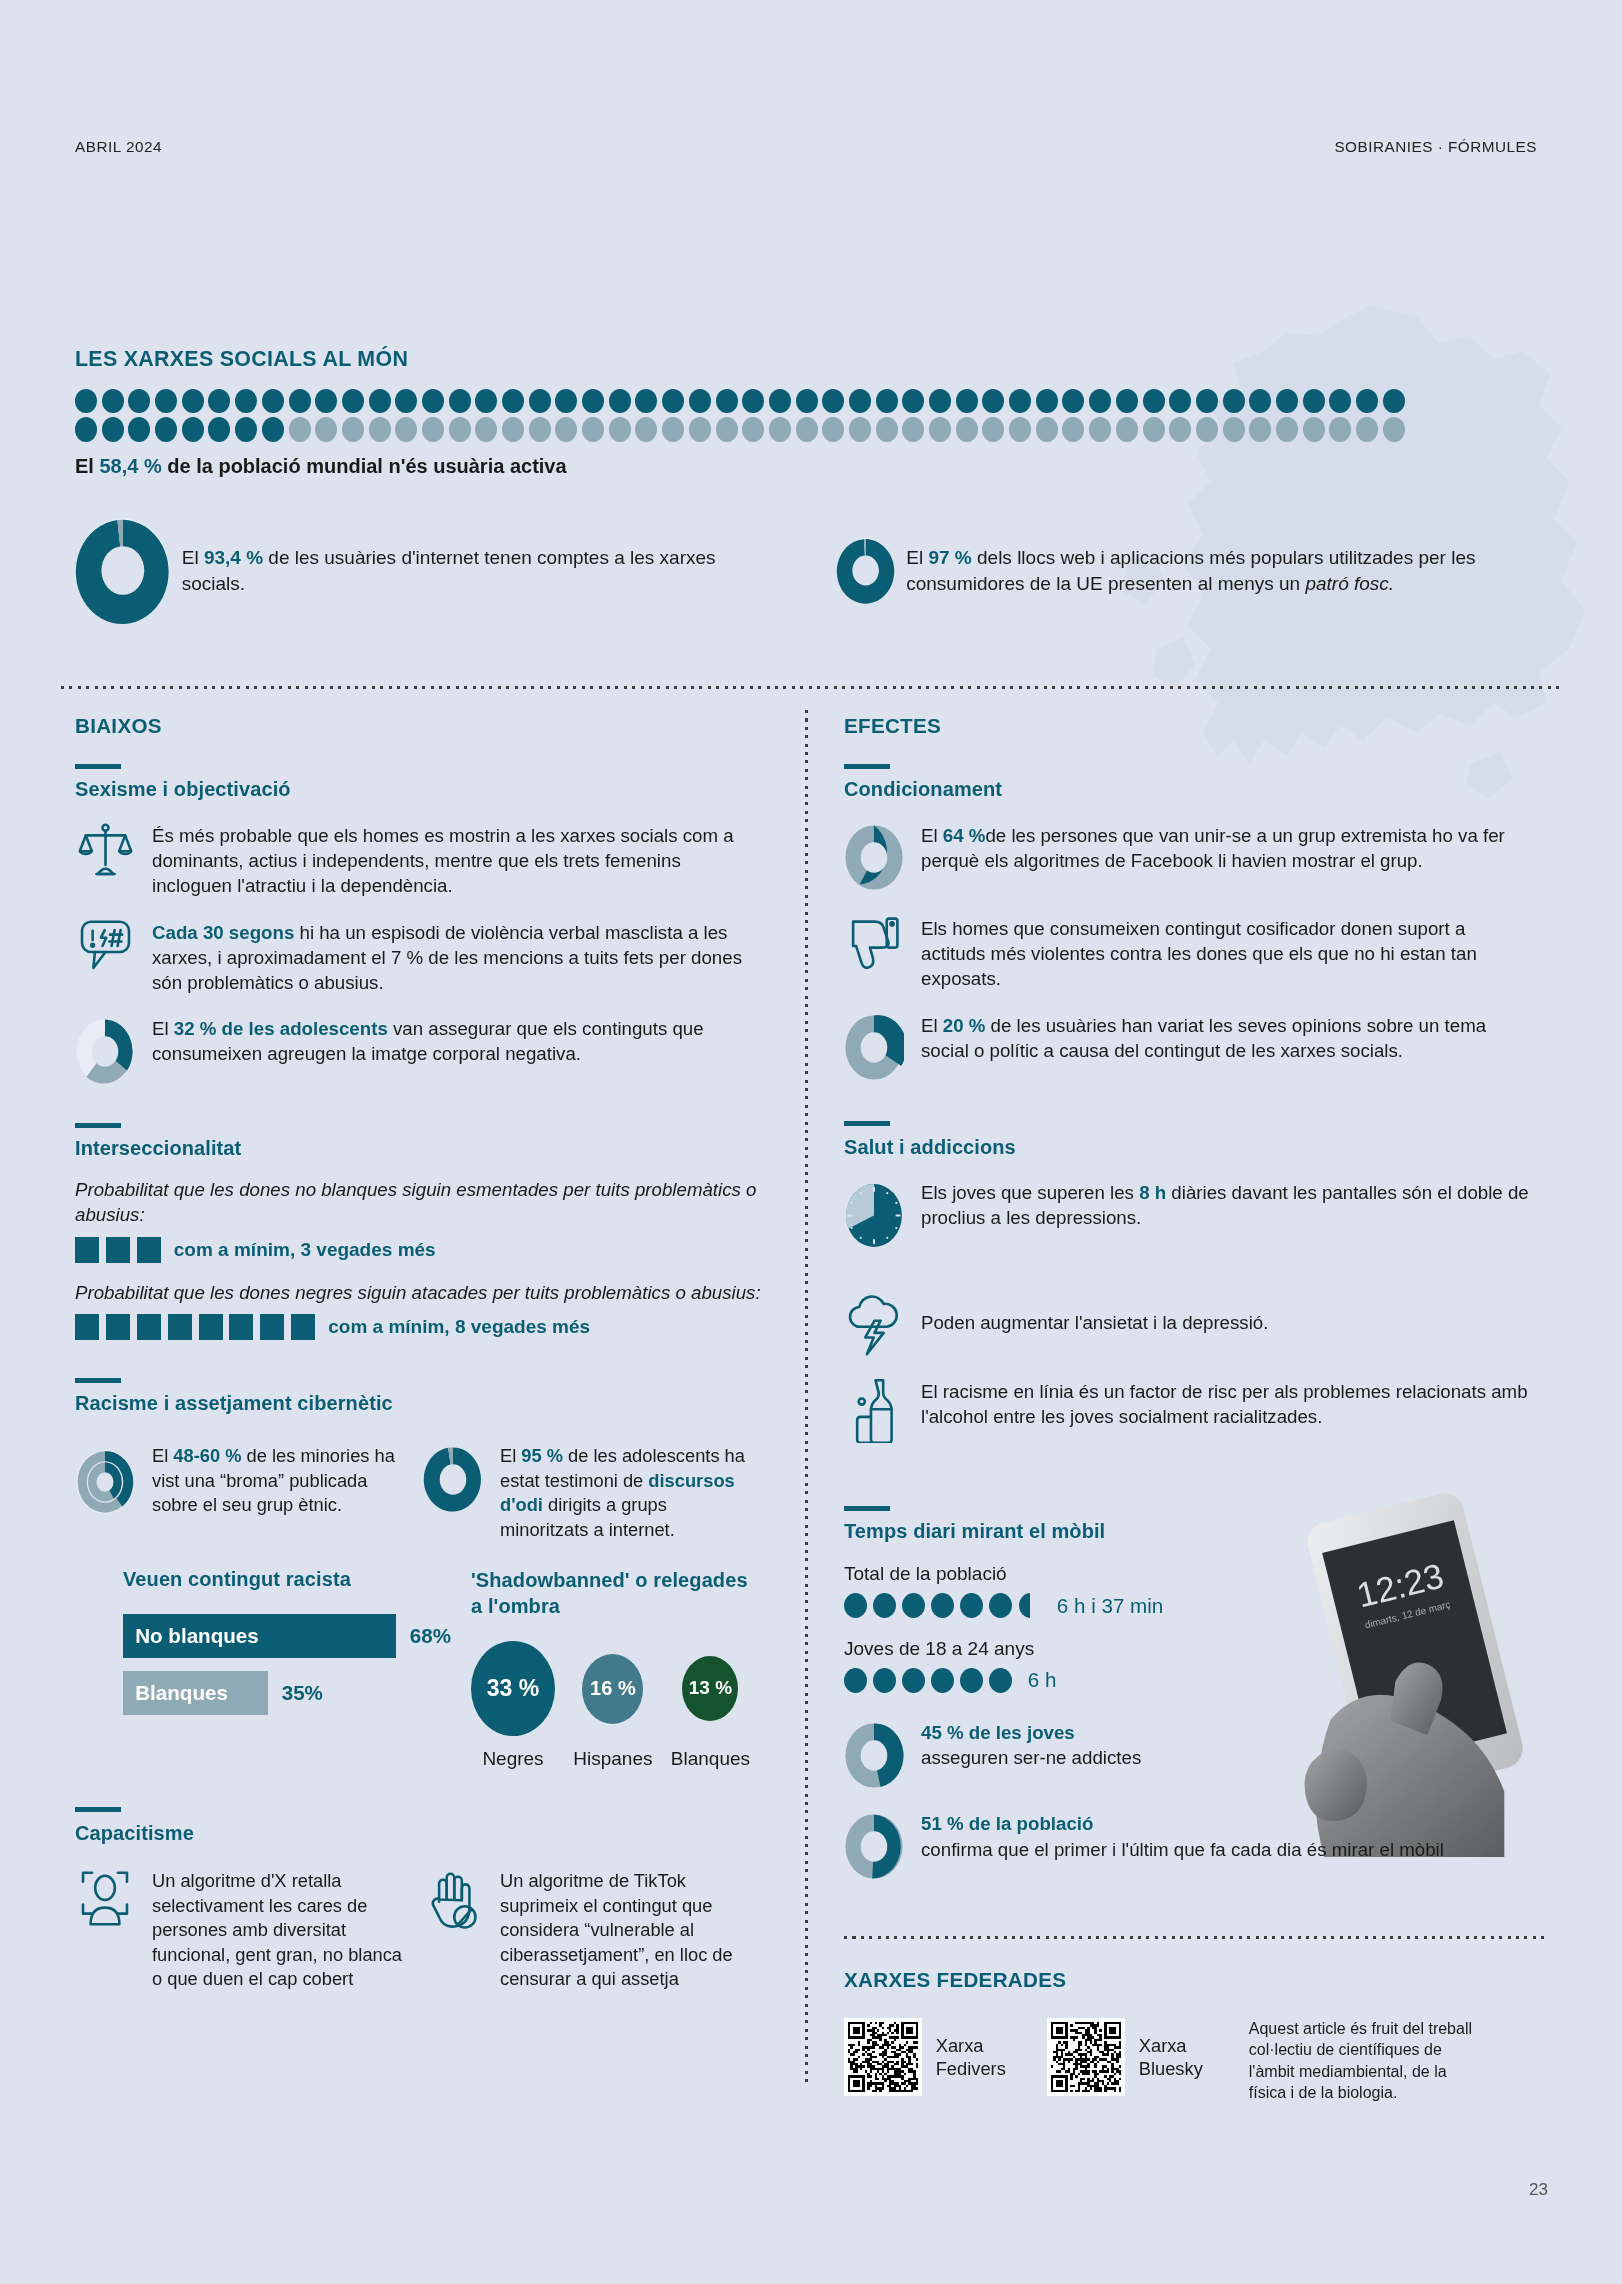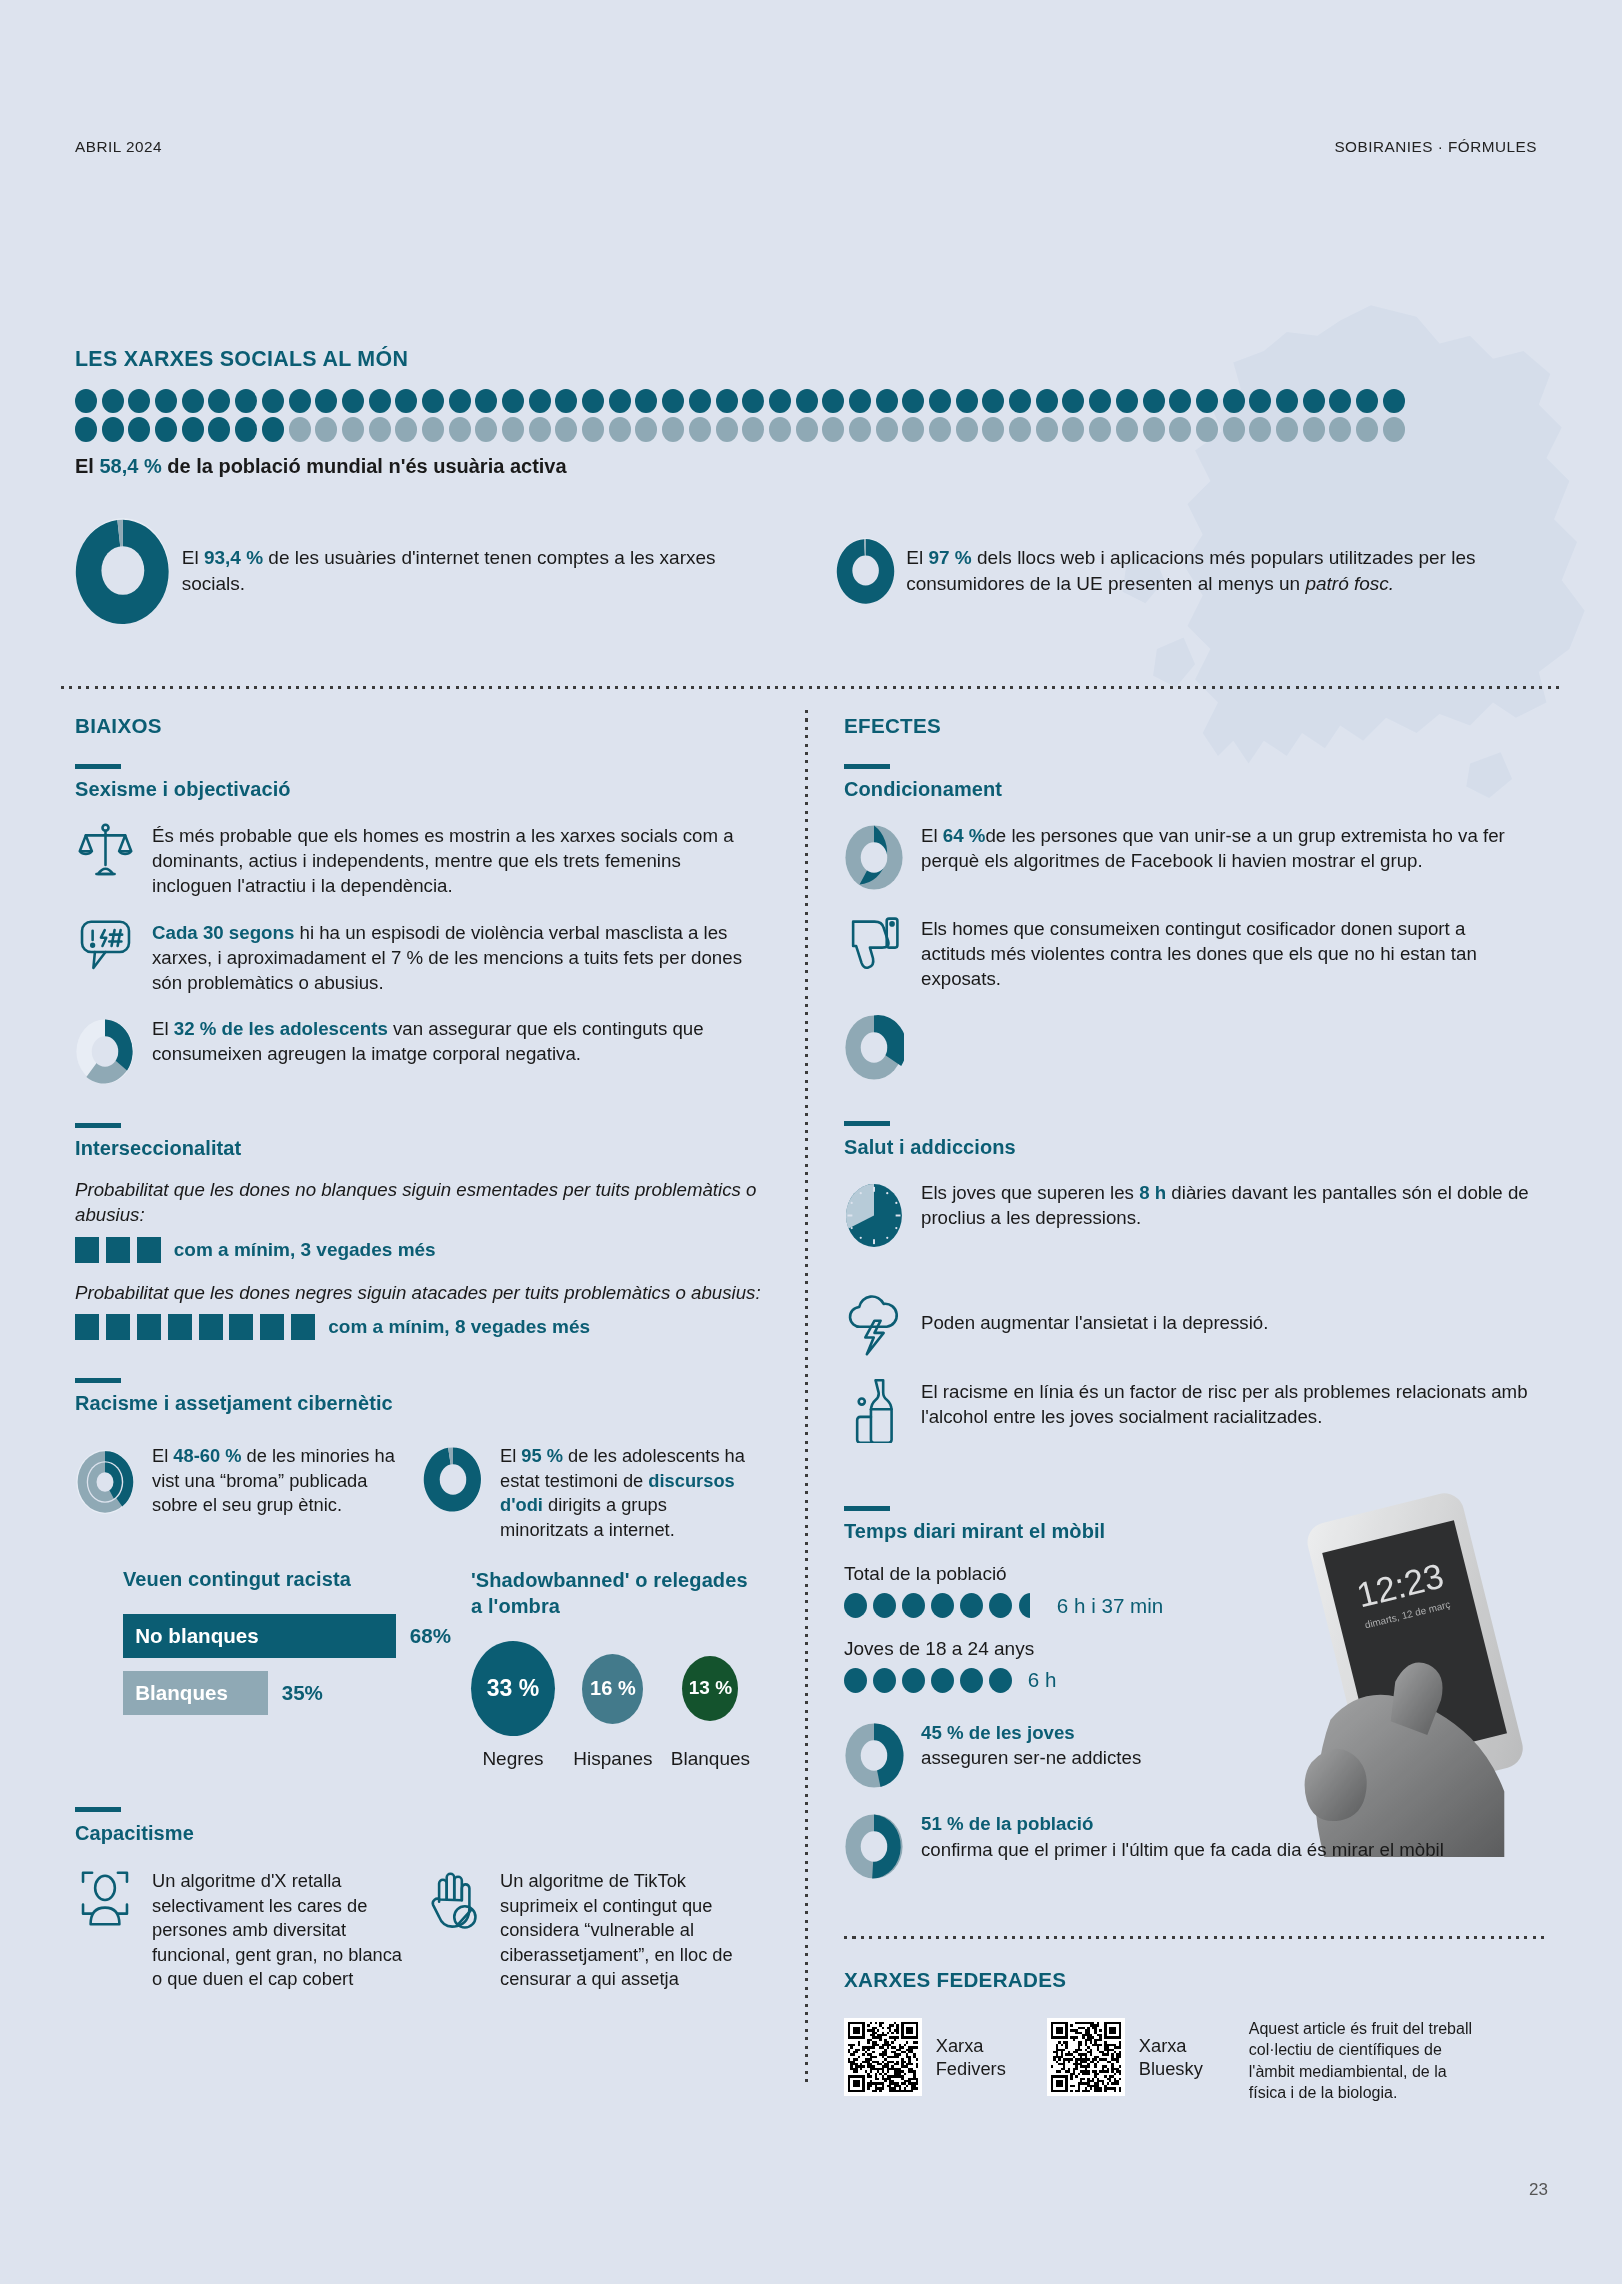--- a/index.html
+++ b/index.html
@@ -555,20 +555,23 @@
 
       <div class="item">
         <span class="ico">
           <svg width="66" height="73" viewBox="0 0 86 96">
             <ellipse cx="43" cy="48" rx="41" ry="46" fill="#e8edf5"></ellipse>
             <ellipse cx="43" cy="48" rx="41" ry="46" fill="#8fa9b5"></ellipse>
             <path d="M43 48 L43 2 A41 46 0 0 1 82 74.4 Z" fill="#0b5d73"></path>
             <ellipse cx="43" cy="48" rx="19" ry="22" fill="#dde3ee"></ellipse>
           </svg>
         </span>
+        <div class="body">
+          <span>El </span><b>20 %</b><span> de les usuàries han variat les seves opinions sobre un tema social o polític a causa del contingut de les xarxes socials.</span>
+        </div>
       </div>
     </div>
 
     <div class="sec" style="margin-top:37px;">
       <div class="rule"></div>
       <div class="subhead">Salut i addiccions</div>
 
       <div class="item">
         <span class="ico">
           <svg width="66" height="73" viewBox="0 0 86 96">

